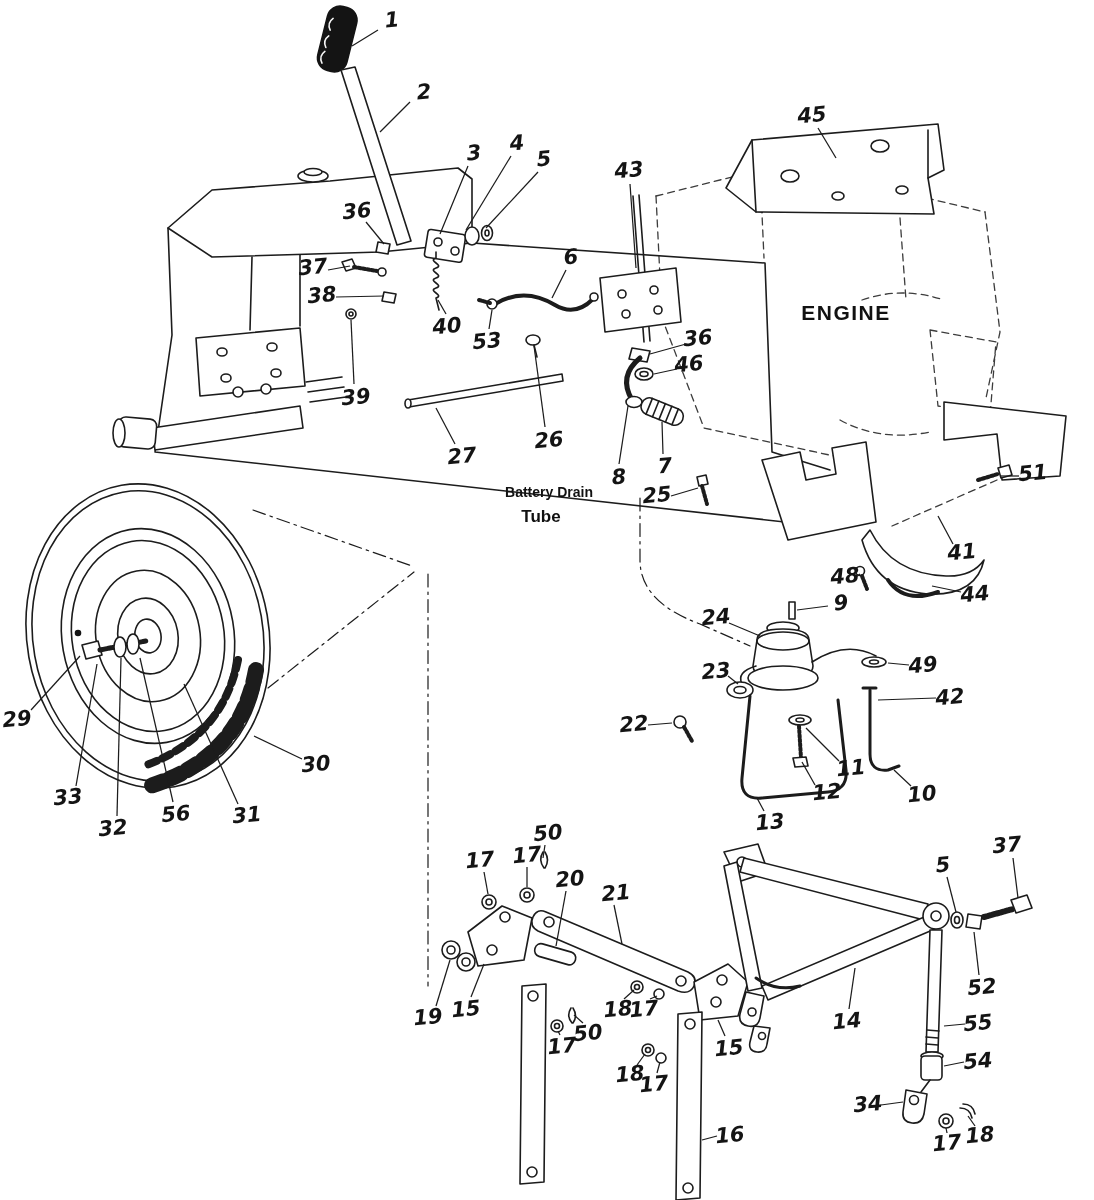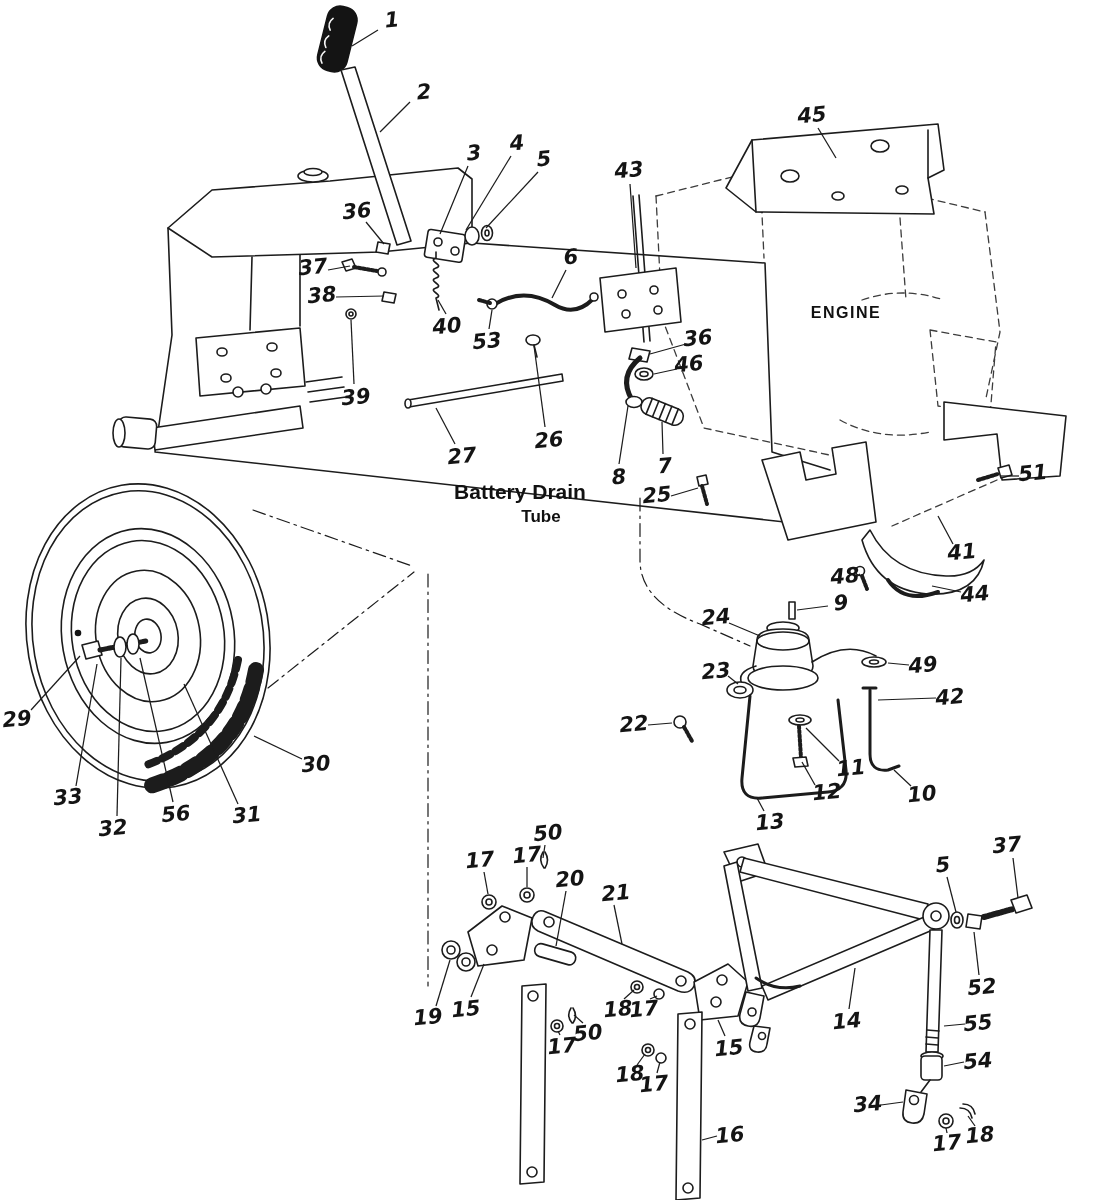--- a/index.html
+++ b/index.html
@@ -1,22 +1,22 @@
 <!DOCTYPE html>
 <html><head>
 <meta charset="utf-8">
 <style>
   html,body{margin:0;padding:0;background:#ffffff;}
   .stage{position:relative;width:1094px;height:1200px;background:#ffffff;overflow:hidden;font-family:"DejaVu Sans",sans-serif;}
   .stage svg.art{position:absolute;left:0;top:0;width:1094px;height:1200px;}
   #callout-layer{position:absolute;left:0;top:0;width:1094px;height:1200px;pointer-events:none;}
   .callout{position:absolute;transform:translate(-50%,-50%) rotate(-5deg);font:italic 700 21px "DejaVu Sans",sans-serif;color:#141414;white-space:nowrap;}
   .annotation{position:absolute;transform:translate(-50%,-50%);font-family:"Liberation Sans",sans-serif;font-weight:700;color:#111;white-space:nowrap;}
-  .annotation.engine{left:846px;top:313px;font-size:16px;letter-spacing:1.5px;}
-  .annotation.bd1{left:520px;top:492px;font-size:21px;}
+  .annotation.engine{left:846px;top:313px;font-size:21px;letter-spacing:1.5px;}
+  .annotation.bd1{left:549px;top:492px;font-size:14px;}
   .annotation.bd2{left:541px;top:517px;font-size:17px;}
   .ink path,.ink circle,.ink ellipse,.ink rect{stroke:#1c1c1c;stroke-width:1.6;fill:none;stroke-linecap:round;stroke-linejoin:round;}
   .ink .wf{fill:#ffffff;}
   .ink .dkf{fill:#141414;stroke:#141414;}
   .ink .dash{stroke-dasharray:7 5;stroke:#3c3c3c;stroke-width:1.3;}
   .ink .ddot{stroke-dasharray:13 5 2.5 5;stroke-width:1.2;}
   .ink .thr{stroke-dasharray:2.6 1.8;}
   .ink .w3{stroke-width:3;}
   .ink .w4{stroke-width:4;}
   .ink .w5{stroke-width:5;}

